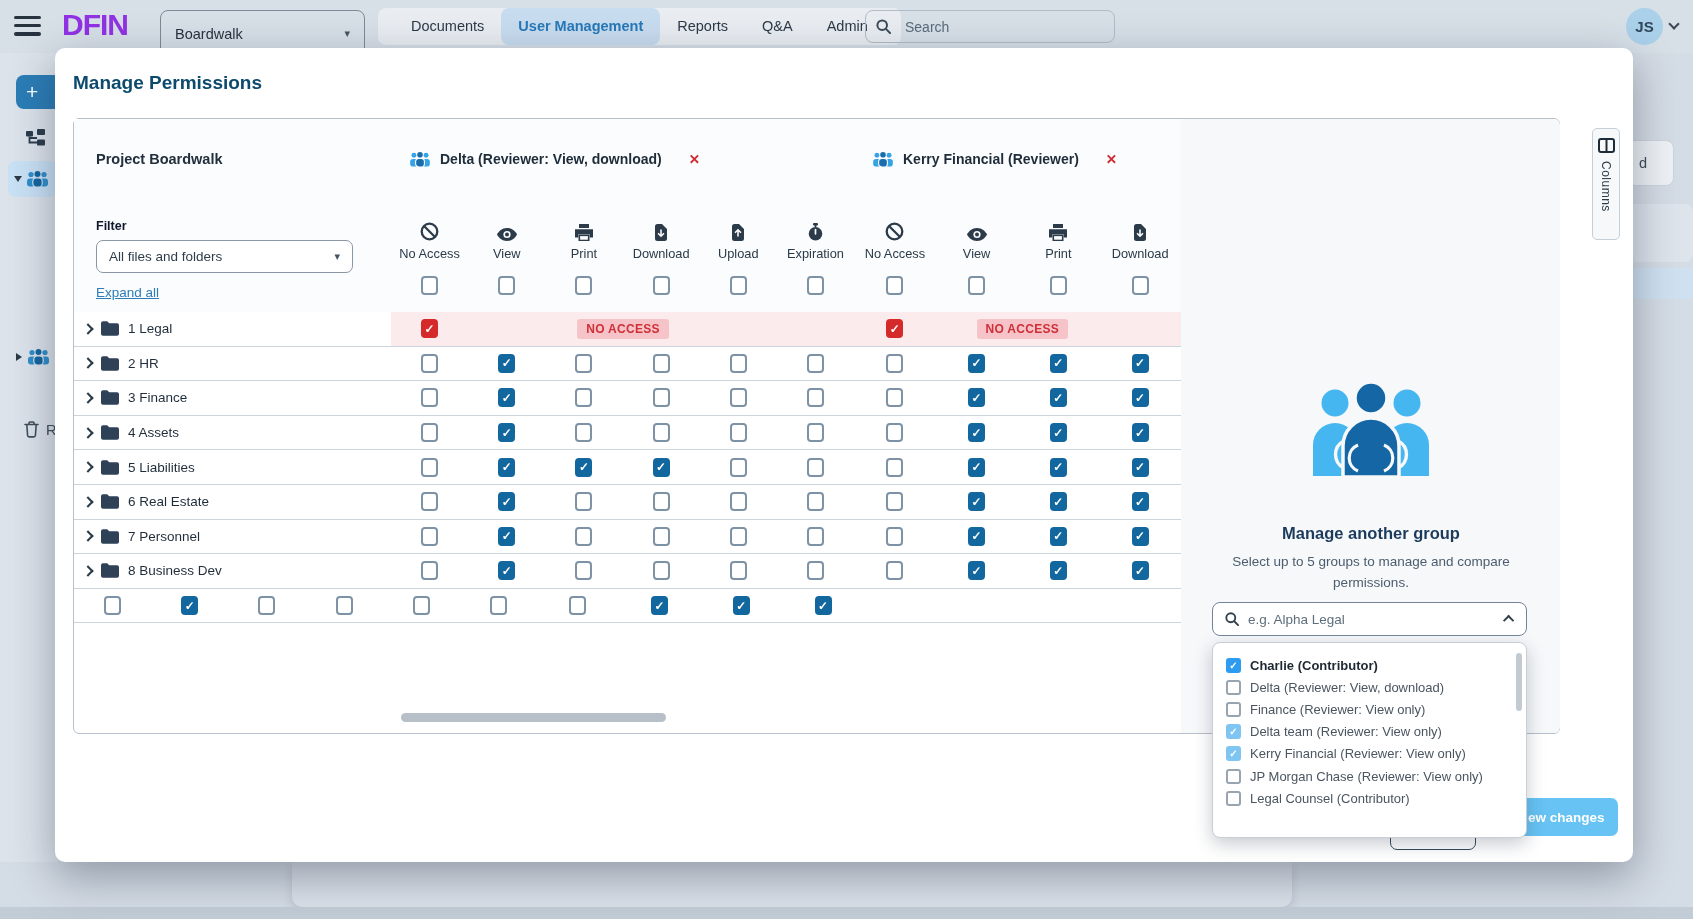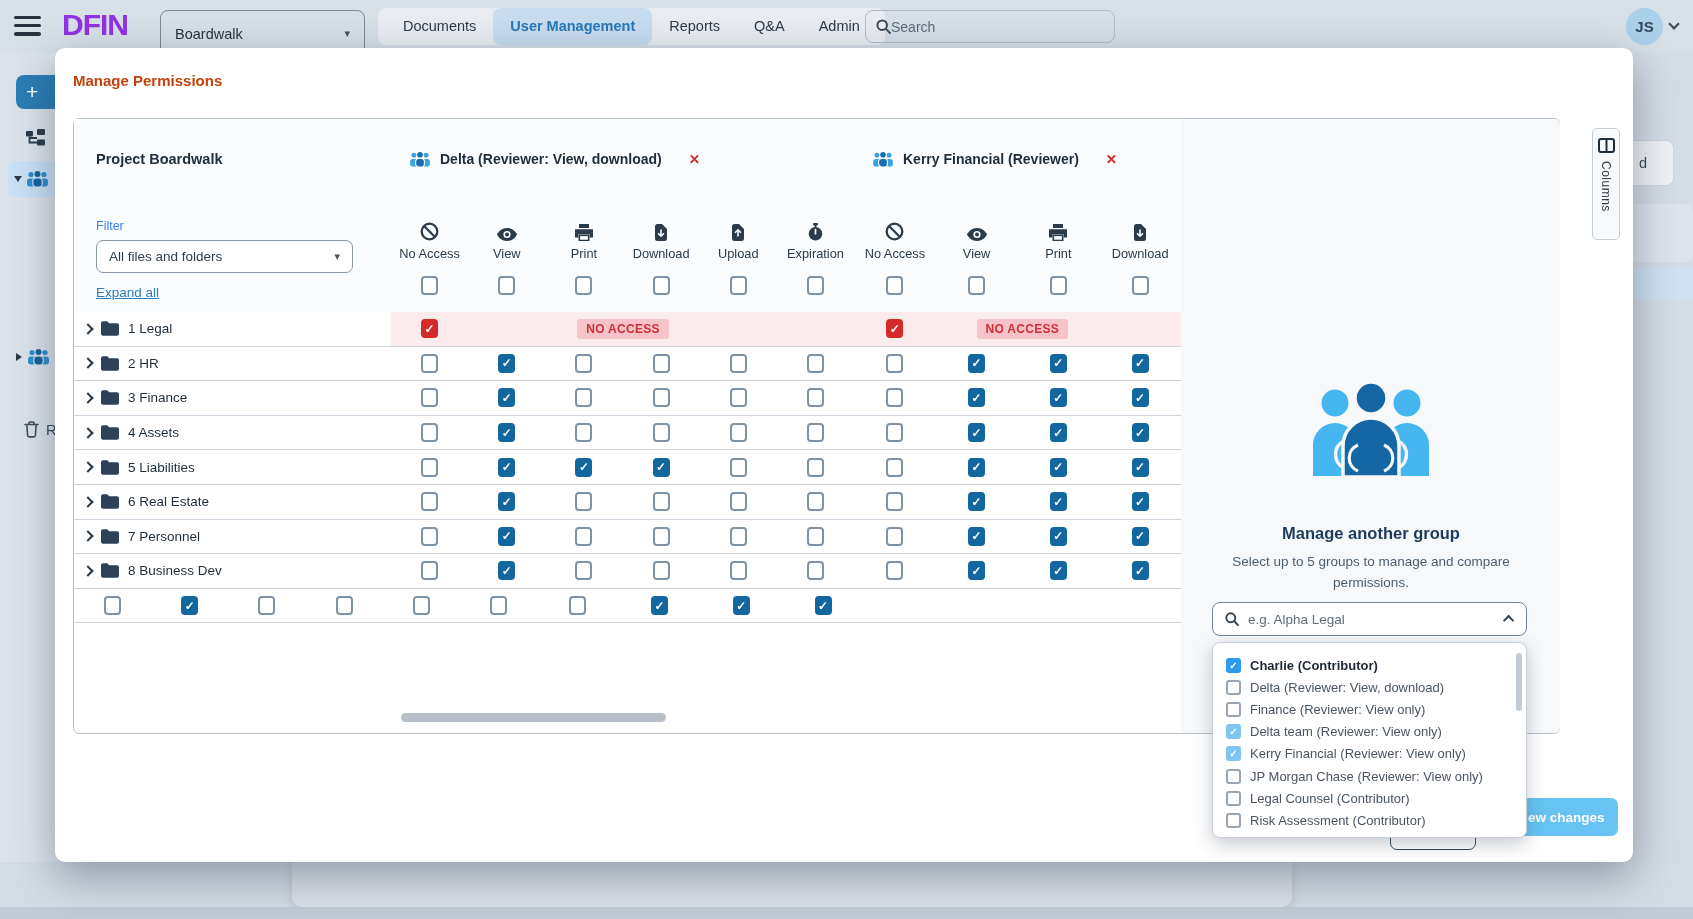--- a/index.html
+++ b/index.html
@@ -7,25 +7,25 @@
   .stage { position:relative; width:1693px; height:919px; background:#d4dce5; overflow:hidden; }
 
   
   .nav { position:absolute; left:0; top:0; width:1693px; height:53px; background:#d7dfe7; z-index:10; }
   .burger { position:absolute; left:14px; top:16px; width:27px; height:21px; cursor:pointer; }
   .burger span { display:block; height:3.2px; background:#27333e; border-radius:2px; margin-bottom:5px; }
   .brand { position:absolute; left:62px; top:8px; font-size:30px; font-weight:800; letter-spacing:-1px; color:#9132e4; }
   .proj-select { position:absolute; left:160px; top:10px; width:205px; height:47px; border:1.5px solid #7b8a99; border-radius:8px;
       display:flex; align-items:center; justify-content:space-between; padding:0 14px; color:#27333e; font-size:14.5px; }
   .caret-dn { font-size:11px; color:#45535f; }
-  .nav-tabs { position:absolute; left:378px; top:8px; height:37px; background:#e9edf2; border-radius:8px; display:flex; align-items:flex-end; padding:0 8px; }
+  .nav-tabs { position:absolute; left:378px; top:8px; height:37px; background:#e9edf2; border-radius:8px; display:flex; align-items:flex-end; padding:0 16px; }
   .nav-tab { padding:0 17px; line-height:37px; font-size:14.5px; color:#2c3a48; border-radius:8px; cursor:pointer; white-space:nowrap; }
   .nav-tab.active { background:#c8dcef; color:#2678b8; font-weight:600; }
   .nav-search { position:absolute; left:865px; top:10px; width:250px; height:33px; border:1.2px solid #b2bcc6; border-radius:8px;
-      display:flex; align-items:center; padding:0 10px; gap:0; }
+      display:flex; align-items:center; padding:0 10px; gap:14px; }
   .nav-search input { border:none; outline:none; background:transparent; font-size:14px; color:#2c3a48; width:190px; font-family:inherit; }
   .nav-search input::placeholder { color:#5b6b7a; }
   .avatar { position:absolute; left:1626px; top:8px; width:37px; height:37px; border-radius:50%; background:#abd0ea; color:#31475c;
       font-weight:700; font-size:15px; display:flex; align-items:center; justify-content:center; cursor:pointer; }
   .av-caret { position:absolute; left:1670px; top:20px; width:8px; height:8px; border-right:2px solid #3c4a58; border-bottom:2px solid #3c4a58; transform:rotate(45deg); }
 
   
   .sidebar { position:absolute; left:0; top:53px; width:58px; height:809px; background:#dce3eb; z-index:6; }
   .sb-plus { position:absolute; left:16px; top:22px; width:46px; height:34px; background:#2b7db6; border-radius:8px; color:#fff;
       font-size:21px; display:flex; align-items:center; padding-left:10px; }
@@ -41,37 +41,37 @@
       z-index:5; display:flex; align-items:center; justify-content:center; font-size:14.5px; color:#3c4a58; }
   .frag-panel { position:absolute; left:1612px; top:204px; width:81px; height:58px; background:#dde4ec; border-radius:8px; z-index:5; }
   .frag-bluerow { position:absolute; left:1620px; top:268px; width:73px; height:31px; background:#cfe1f1; z-index:5; }
   .frag-bottom { position:absolute; left:292px; top:862px; width:1000px; height:45px; background:#dae1e9; border-radius:0 0 10px 10px;
       box-shadow:0 5px 10px rgba(40,55,75,.15); z-index:4; }
   .frag-bottom-strip { position:absolute; left:0; top:907px; width:1693px; height:12px; background:#c2ccd6; z-index:4; }
 
   
   .modal { position:absolute; left:55px; top:48px; width:1578px; height:814px; background:#fff; border-radius:10px;
       box-shadow:0 14px 44px rgba(25,38,56,.38); z-index:20; }
-  .modal-title { position:absolute; left:18px; top:24px; font-size:15px; font-weight:700; color:#c2410c; }
+  .modal-title { position:absolute; left:18px; top:24px; font-size:19px; font-weight:700; color:#0c4a6e; }
 
   
   .ptable { position:absolute; left:18px; top:70px; width:1487px; height:616px; background:#fff; border:1px solid #b6c0cb; border-radius:6px; }
   .hdr-bg { position:absolute; left:0; top:0; width:1107px; height:193px; background:#fafcfd; }
   .panel-bg { position:absolute; left:1107px; top:0; width:379px; height:614px; background:#f6f8fa; border-radius:0 6px 6px 0; }
 
   .cell-project { position:absolute; left:0; top:0; width:317px; height:80px; display:flex; align-items:center; padding-left:22px;
       font-size:14.5px; font-weight:700; color:#22303e; }
   .grp-hdr { position:absolute; top:0; height:80px; display:flex; align-items:center; padding-left:18px; gap:9px; }
   .grp-hdr.g0 { left:317px; width:463px; }
   .grp-hdr.g1 { left:780px; width:327px; }
   .grp-name { font-size:14px; font-weight:600; color:#1e2c3a; }
   .grp-x { margin-left:18px; color:#ce2b32; font-weight:700; font-size:13.5px; cursor:pointer; }
 
   .filter-cell { position:absolute; left:0; top:80px; width:317px; height:113px; padding:20px 0 0 22px; }
-  .filter-label { font-size:12.5px; font-weight:400; color:#3b82f6; }
+  .filter-label { font-size:12.5px; font-weight:700; color:#0f172a; }
   .filter-select { margin-top:7px; width:257px; height:33px; border:1.3px solid #8a97a5; border-radius:7px; background:#fff;
       display:flex; align-items:center; justify-content:space-between; padding:12px 12px; font-size:13.5px; color:#2e3d4b; cursor:pointer; }
   .expand-all { display:inline-block; margin-top:12px; font-size:13.5px; color:#2e7cb8; text-decoration:underline; cursor:pointer; }
 
   .perm-hdr { position:absolute; top:80px; height:113px; display:flex; }
   .perm-hdr.g0 { left:317px; width:463px; }
   .perm-hdr.g1 { left:780px; width:327px; }
   .pcol { flex:1; display:flex; flex-direction:column; align-items:center; padding-top:20px; }
   .picon { height:22px; display:flex; align-items:flex-end; color:#2c3b49; }
   .plabel { margin-top:5px; font-size:12.8px; color:#2b3a48; white-space:nowrap; }
@@ -804,21 +804,17 @@
           <span class="o-label">Kerry Financial (Reviewer: View only)</span>
         </div>
       <div class="opt">
           <span class="ocb"></span>
           <span class="o-label">JP Morgan Chase (Reviewer: View only)</span>
         </div>
       <div class="opt">
           <span class="ocb"></span>
           <span class="o-label">Legal Counsel (Contributor)</span>
         </div>
-      <div class="opt">
-          <span class="ocb"></span>
-          <span class="o-label">Risk Assessment (Contributor)</span>
-        </div>
       <div class="gdrop-thumb"></div>
     </div>
   </div>
 
 </div>
 
 </body></html>

